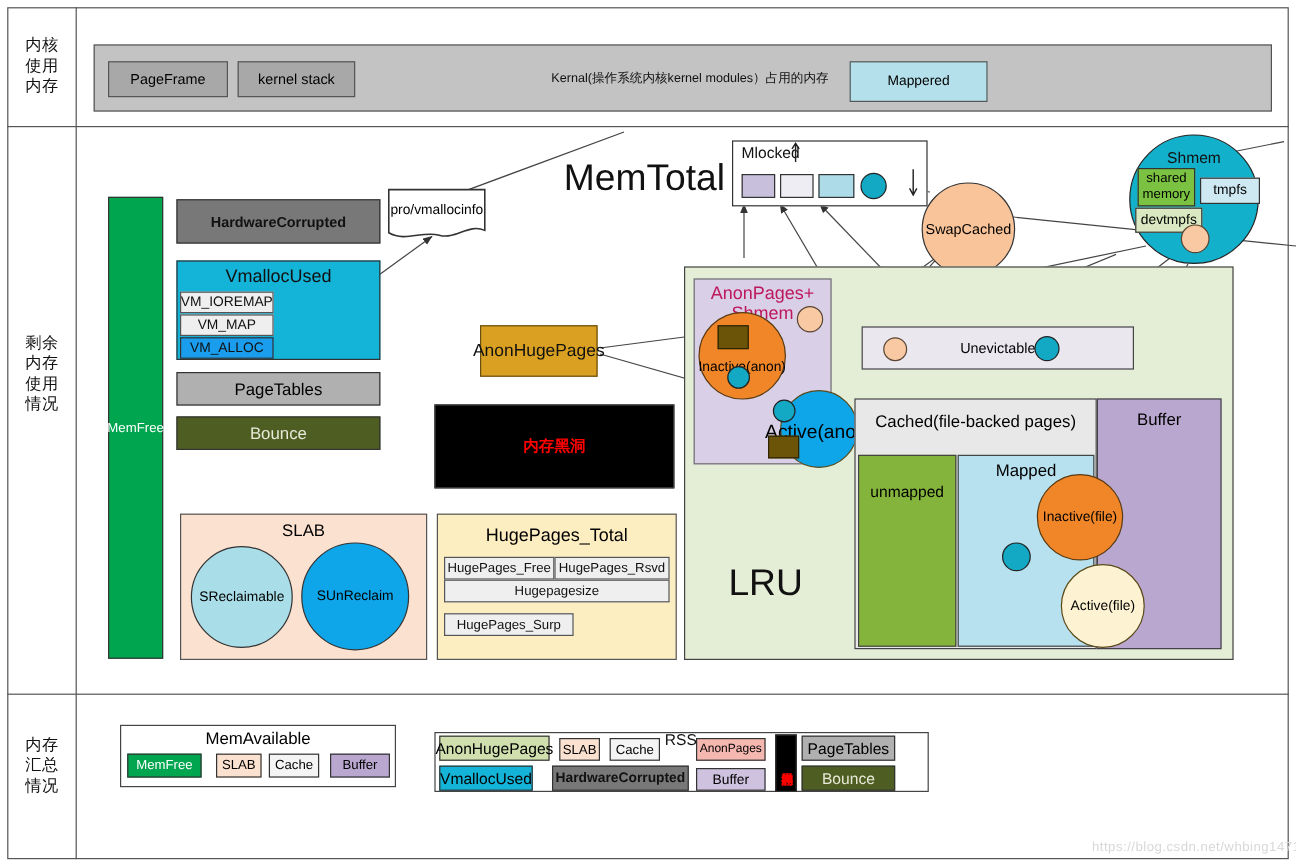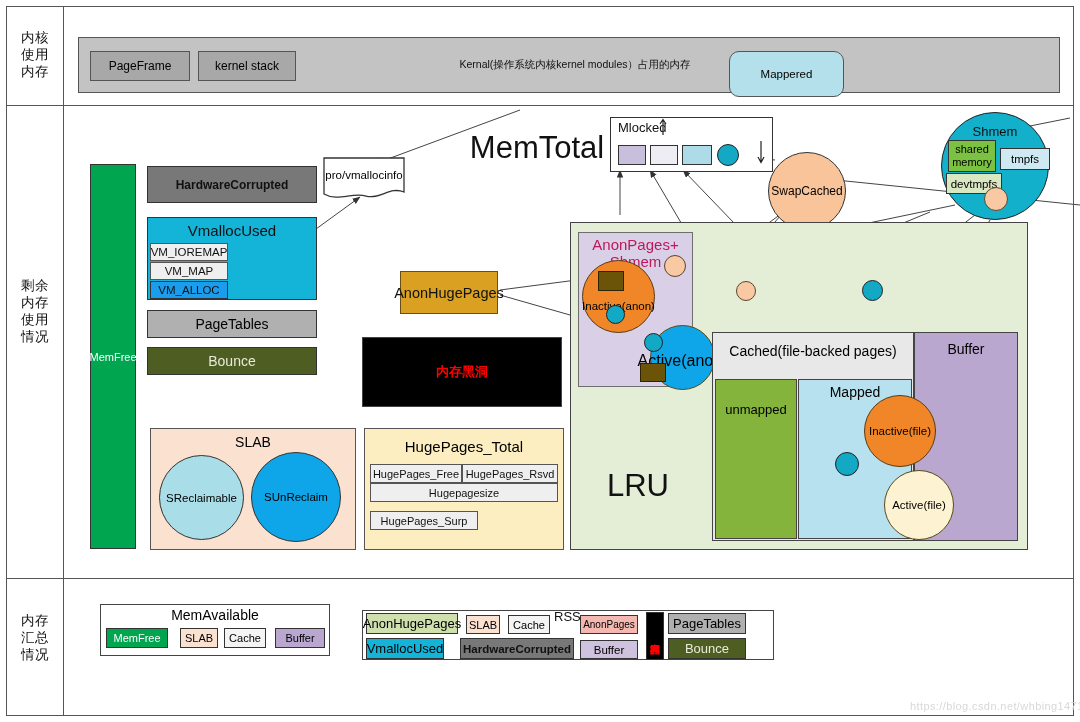--- a/index.html
+++ b/index.html
@@ -154,21 +154,21 @@
 使用
 情况</div>
   <div class="abs ctr rowlabel" style="left:8px;top:610px;width:54px;height:55px;white-space:pre-line;">内存
 汇总
 情况</div>
 
   <div class="abs kernelbar" style="left:78px;top:37px;width:982px;height:56px;"></div>
   <div class="abs ctr grayblk" style="left:90px;top:51px;width:100px;height:30px;font-size:12px;">PageFrame</div>
   <div class="abs ctr grayblk" style="left:198px;top:51px;width:98px;height:30px;font-size:12px;">kernel stack</div>
   <div class="abs ctr lbl" style="left:420px;top:52px;width:310px;height:26px;font-size:10.5px;">Kernal(操作系统内核kernel modules）占用的内存</div>
-  <div class="abs ctr mappered" style="left:729px;top:51px;width:115px;height:46px;border-radius:10px;">Mappered</div>
+  <div class="abs ctr mappered" style="left:708px;top:51px;width:115px;height:34px;">Mappered</div>
 
   <div class="abs ctr memfree" style="left:90px;top:164px;width:46px;height:385px;">MemFree</div>
 
   <div class="abs ctr hwcorr" style="left:147px;top:166px;width:170px;height:37px;">HardwareCorrupted</div>
 
   <div class="abs vmalloc" style="left:147px;top:217px;width:170px;height:83px;">
     <div class="ctr t" style="width:100%;height:25px;">VmallocUsed</div>
   </div>
   <div class="abs ctr vmrow" style="left:150px;top:243px;width:78px;height:18px;">VM_IOREMAP</div>
   <div class="abs ctr vmrow" style="left:150px;top:262px;width:78px;height:18px;">VM_MAP</div>
@@ -245,20 +245,21 @@
   <div class="abs brownsq" style="left:598px;top:271px;width:26px;height:20px;"></div>
   <div class="abs tealdot" style="left:606px;top:305px;width:19px;height:19px;"></div>
   <div class="abs peachdot" style="left:664px;top:255px;width:22px;height:22px;"></div>
 
   <div class="abs circ actanon" style="left:622px;top:325px;width:65px;height:65px;">
     <div class="ctr" style="position:absolute;left:0;top:28px;width:100%;height:14px;">Active(anon)</div>
   </div>
   <div class="abs tealdot" style="left:644px;top:333px;width:19px;height:19px;"></div>
   <div class="abs brownsq" style="left:640px;top:363px;width:26px;height:19px;"></div>
 
+  <div class="abs ctr unevict" style="left:718px;top:272px;width:227px;height:36px;">Unevictable</div>
   <div class="abs peachdot" style="left:736px;top:281px;width:20px;height:20px;"></div>
   <div class="abs tealdot" style="left:862px;top:280px;width:21px;height:21px;"></div>
 
   <div class="abs cachedbox" style="left:712px;top:332px;width:202px;height:209px;">
     <div class="ctr" style="width:100%;height:28px;padding-top:4px;">Cached(file-backed pages)</div>
   </div>
   <div class="abs topctr unmapped" style="left:715px;top:379px;width:82px;height:160px;padding-top:22px;">unmapped</div>
   <div class="abs topctr mappedbox" style="left:798px;top:379px;width:114px;height:160px;padding-top:4px;">Mapped</div>
   <div class="abs topctr bufferbox" style="left:914px;top:332px;width:104px;height:209px;padding-top:8px;">Buffer</div>
 

